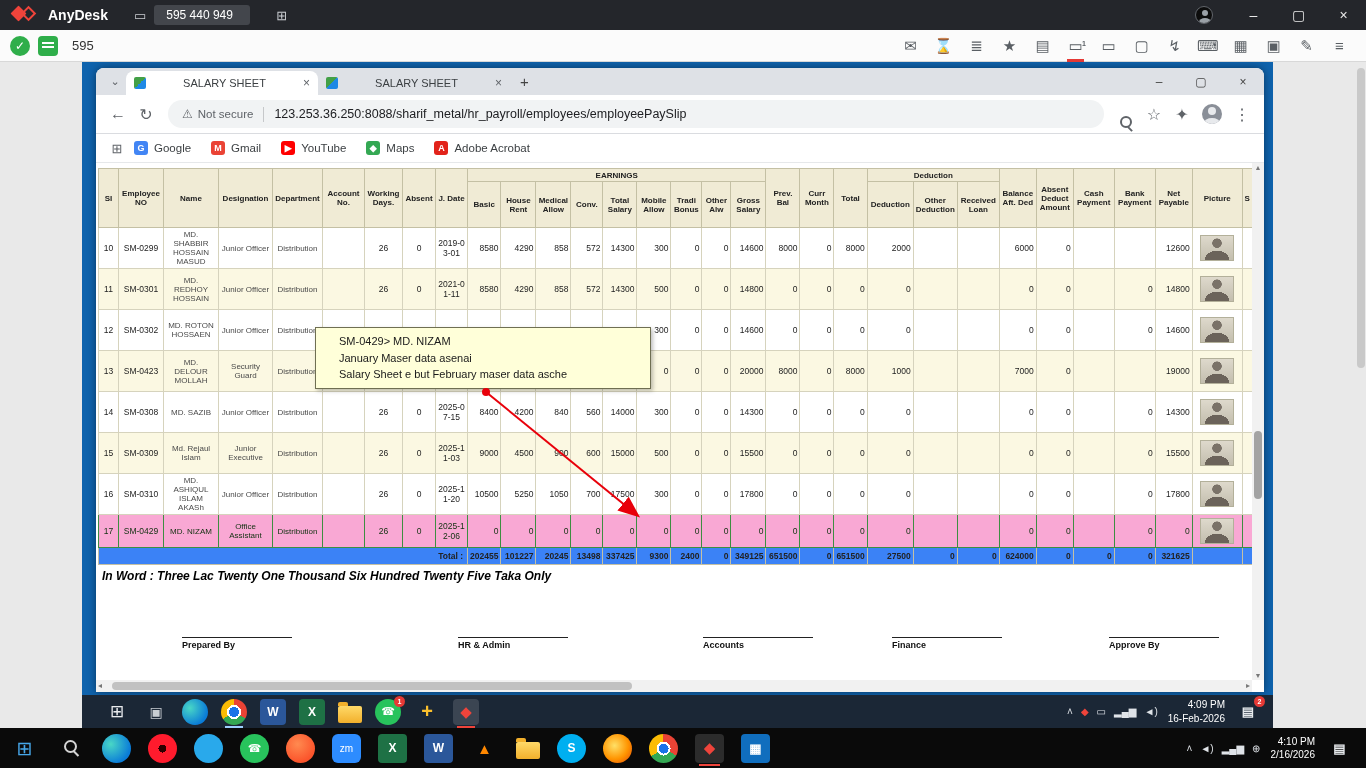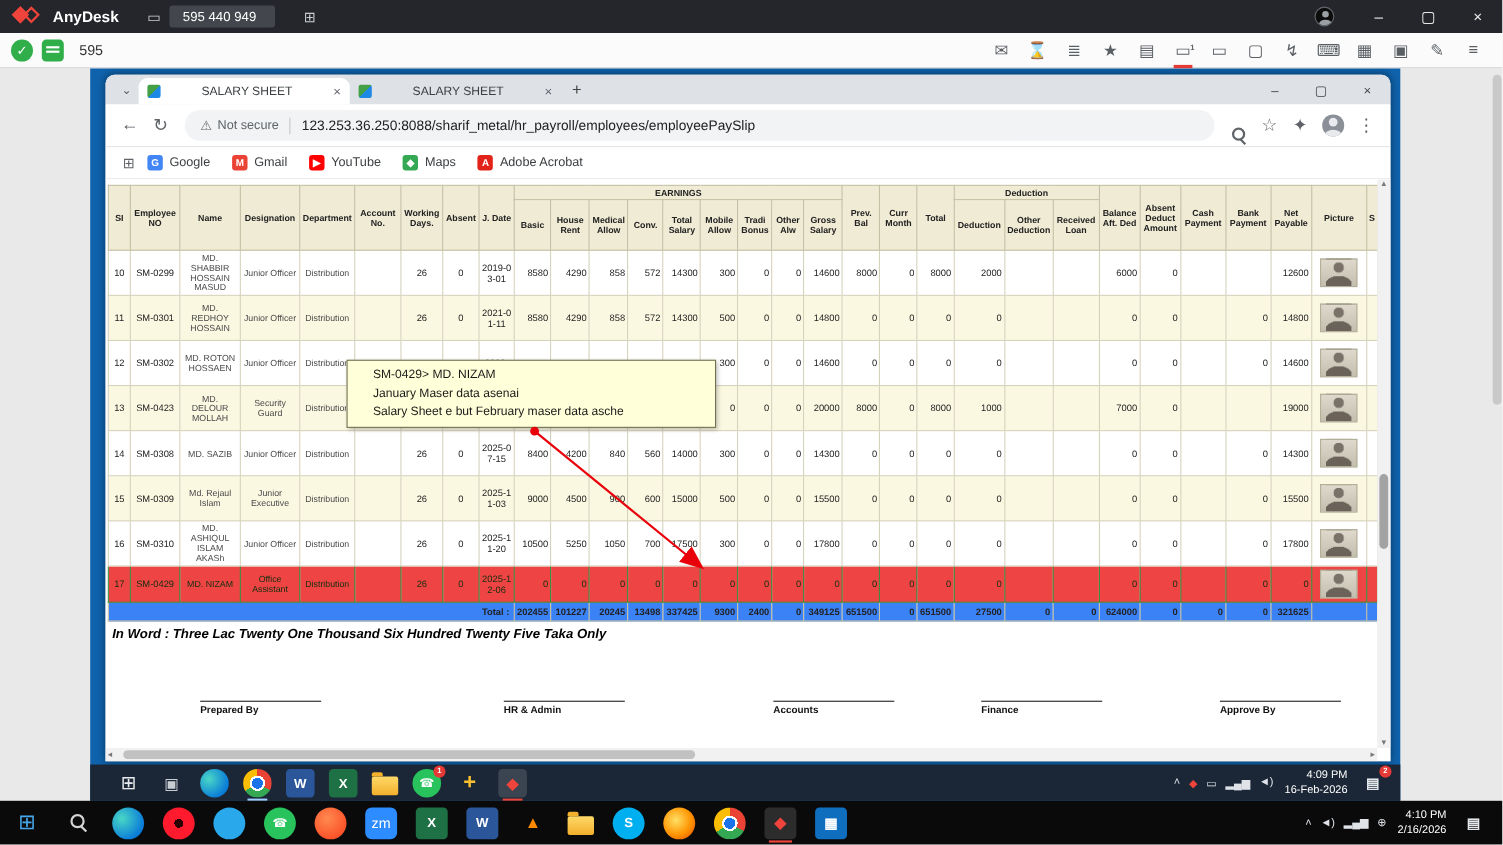--- a/index.html
+++ b/index.html
@@ -80,21 +80,21 @@
   #sheet th { background:#f0ebd5; border:1px solid #c4c0a4; font-size:8px; color:#222; font-weight:bold; padding:1px; text-align:center; vertical-align:middle; word-wrap:break-word; }
   #sheet tr.ghead th.group { height:13px; }
   #sheet tr.chead th { height:46px; }
   #sheet td { border:1px solid #d6d3bd; font-size:8.5px; color:#222; padding:1px 2px; vertical-align:middle; text-align:center; word-wrap:break-word; background:#fff; }
   #sheet tbody tr { height:41px; }
   #sheet td.num { text-align:right; }
   #sheet td.wrap { word-break:break-all; }
   #sheet td.name { font-size:8px; color:#4a4a4a; }
   #sheet tr.alt td { background:#fbf8e2; }
   #sheet tr.highlight { height:33px; }
-  #sheet tr.highlight td { background:#ef4444; border-color:#3e8e41; color:#10300f; }
+  #sheet tr.highlight td { background:#f9a8d4; border-color:#3e8e41; color:#10300f; }
   #sheet tr.totalrow { height:17px; }
   #sheet tr.totalrow td { font-weight:bold; background:#3b82f6; border-color:#c4c0a4; }
   #sheet td.tlabel { text-align:right; padding-right:4px; }
   .photo { width:34px; height:26px; margin:0 auto; border:1px solid #b3b09a;
     background: radial-gradient(circle at 50% 30%, #7a7268 0 4.5px, rgba(0,0,0,0) 5px),
                 radial-gradient(ellipse 12px 8px at 50% 95%, #6b635a 0 99%, rgba(0,0,0,0) 100%),
                 linear-gradient(#ded9cc,#c3beae); }
   #inword { position:absolute; left:6px; top:406px; font-style:italic; font-weight: bold; font-size:12px; color:#000; }
   .sig { position:absolute; top:474px; width:110px; border-top:1.5px solid #222; text-align:left; font-weight:bold; font-size:9px; padding-top:2px; color:#111; }
   #tooltip { position:absolute; left:219px; top:164px; width:336px; height:62px; background:#ffffd9; border:1px solid #6f6f52; box-shadow:2px 2px 4px rgba(0,0,0,.25); font-size:11px; color:#1a1a1a; padding:5px 23px; line-height:1.5; z-index:50; }
@@ -136,21 +136,21 @@
   .kind-word { background:#2b579a; border-radius:4px; }
   .kind-excel { background:#1e7145; border-radius:4px; }
   .kind-folder { background:linear-gradient(#ffd968,#f2b02c); border-radius:2px; width:24px !important; height:17px !important; margin-top:5px; position:relative; }
   .kind-folder::before { content:""; position:absolute; top:-4px; left:0; width:10px; height:4px; background:#f2b02c; border-radius:2px 2px 0 0; }
   .kind-whatsapp { background:#28c35c; border-radius:50%; font-size:11px; font-weight:normal; }
   .kind-plusapp { color:#fbc02d; font-size:20px; font-weight:bold; }
   .kind-anydesk { color:#ef443b; font-size:15px; font-weight:normal; }
   .kind-opera { border-radius:50%; background:radial-gradient(circle at 50% 50%, #2b0000 0 4px, #ff1b2d 4px); }
   .kind-telegram { border-radius:50%; background:#29a9eb; }
   .kind-brave { border-radius:50%; background:radial-gradient(circle at 40% 35%, #ff8a50, #fb542b 70%); }
-  .kind-zoom { background:#2d8cff; border-radius:6px; font-size:13px; font-weight:normal; }
+  .kind-zoom { background:#2d8cff; border-radius:6px; font-size:10px; font-weight:normal; }
   .kind-vlc { color:#ff8800; font-size:15px; }
   .kind-skype { background:#00aff0; border-radius:50%; }
   .kind-firefox { border-radius:50%; background:radial-gradient(circle at 40% 40%, #ffe066, #ff9400 55%, #e0440a); }
   .kind-calculator { background:#106ebe; border-radius:4px; font-size:13px; }
   .notif { font-size:13px; color:#e6e9ec; font-weight:normal; }
 </style>
 </head>
 <body>
 
 <div id="screen">

